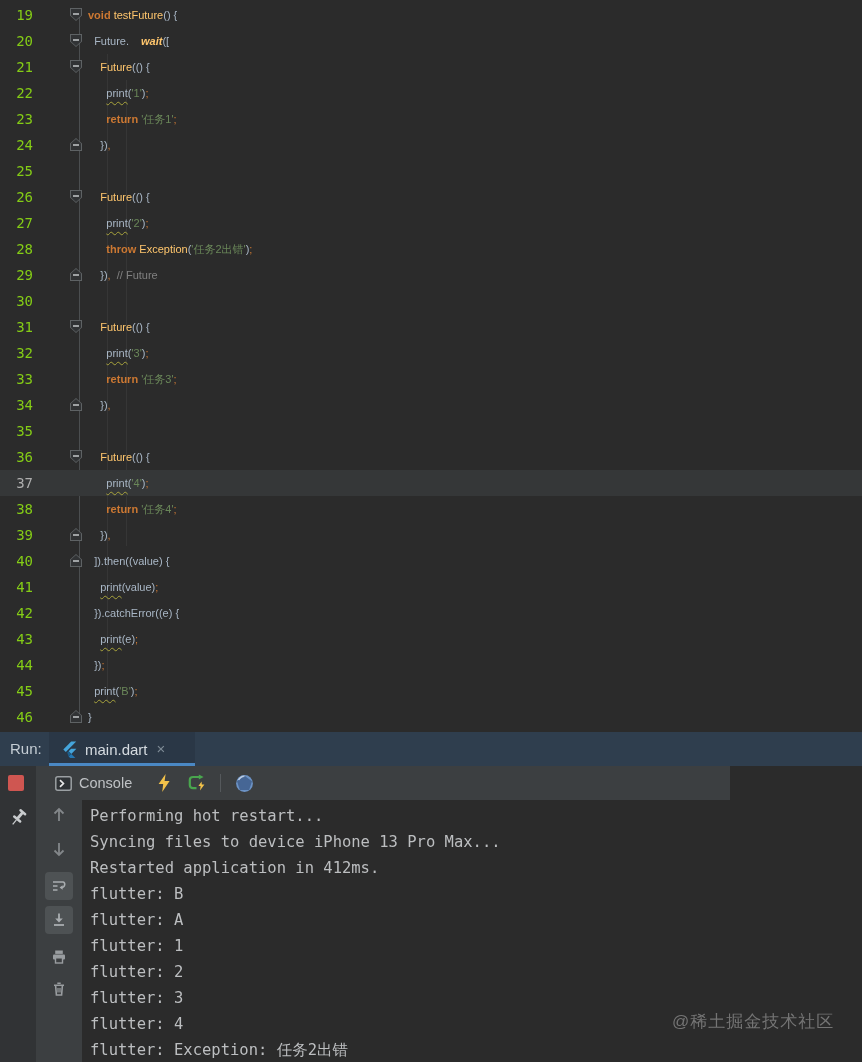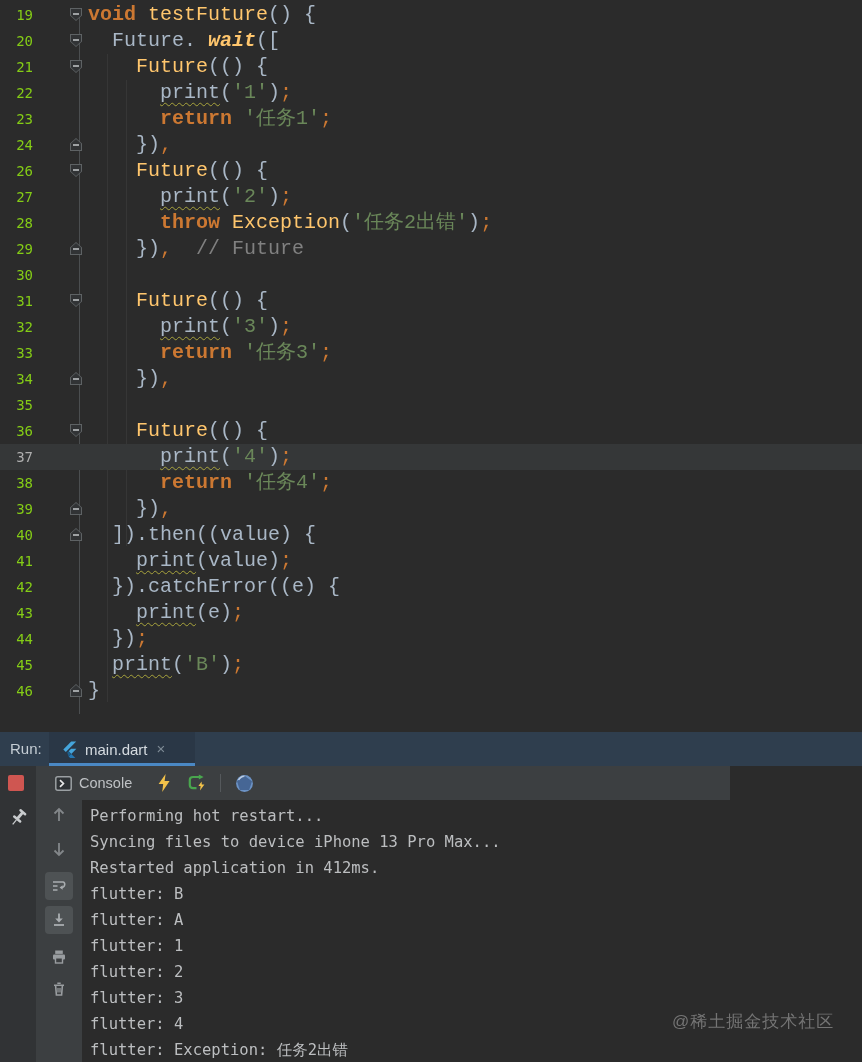--- a/index.html
+++ b/index.html
@@ -19,21 +19,21 @@
         font-family:"DejaVu Sans Mono", monospace; font-size:14px; }
   .ed-line.active .ln { color:#AEAEAE; }
   .fold { width:44px; position:relative; }
   .fm { position:absolute; left:26px; top:6px; width:12px; height:13px; background:#5E6264; }
   .fm-open { clip-path:polygon(0% 0%,100% 0%,100% 58%,50% 100%,0% 58%); }
   .fm-close { clip-path:polygon(50% 0%,100% 42%,100% 100%,0% 100%,0% 42%); }
   .fm-in { position:absolute; left:1px; top:1px; right:1px; bottom:1px; background:#313335; }
   .fm-in.fm-open { clip-path:polygon(0% 0%,100% 0%,100% 58%,50% 100%,0% 58%); }
   .fm-in.fm-close { clip-path:polygon(50% 0%,100% 42%,100% 100%,0% 100%,0% 42%); }
   .fm-dash { position:absolute; left:3px; width:6px; height:2px; background:#9FA2A4; top:5px; }
-  .code { font-family:Liberation Mono, monospace; font-size:20px; color:#A9B7C6; }
+  .code { font-family:Liberation Sans, sans-serif; font-size:11px; color:#A9B7C6; }
   .tk-p  { color:#A9B7C6; }
   .tk-k  { color:#CC7832; font-weight:bold; }
   .tk-f  { color:#FFC66D; }
   .tk-fi { color:#FFC66D; font-style:italic; font-weight:bold;padding-left:12px; }
   .tk-s  { color:#6A8759; }
   .tk-o  { color:#CC7832; }
   .tk-c  { color:#808080; }
   .tk-u  { color:#A9B7C6; text-decoration:underline; text-decoration-style:wavy;
            text-decoration-color:#A8A33C; text-decoration-thickness:1px; text-underline-offset:4px; }
 
@@ -89,20 +89,21 @@
   <div id="fold-guide"></div>
   <div id="ig1" class="indent-guide"></div>
   <div id="ig2" class="indent-guide"></div>
   <div id="editor-lines">
       <div class="ed-line"><div class="ln">19</div><div class="fold"><div class="fm fm-open"><div class="fm-in fm-open"></div><div class="fm-dash"></div></div></div><div class="code"><span class="tk-k">void</span><span class="tk-p"> </span><span class="tk-f">testFuture</span><span class="tk-p">() {</span></div></div>
       <div class="ed-line"><div class="ln">20</div><div class="fold"><div class="fm fm-open"><div class="fm-in fm-open"></div><div class="fm-dash"></div></div></div><div class="code"><span class="tk-p">  </span><span class="tk-p">Future.</span><span class="tk-fi">wait</span><span class="tk-p">([</span></div></div>
       <div class="ed-line"><div class="ln">21</div><div class="fold"><div class="fm fm-open"><div class="fm-in fm-open"></div><div class="fm-dash"></div></div></div><div class="code"><span class="tk-p">    </span><span class="tk-f">Future</span><span class="tk-p">(() {</span></div></div>
       <div class="ed-line"><div class="ln">22</div><div class="fold"></div><div class="code"><span class="tk-p">      </span><span class="tk-u">print</span><span class="tk-p">(</span><span class="tk-s">'1'</span><span class="tk-p">)</span><span class="tk-o">;</span></div></div>
       <div class="ed-line"><div class="ln">23</div><div class="fold"></div><div class="code"><span class="tk-p">      </span><span class="tk-k">return</span><span class="tk-p"> </span><span class="tk-s">'任务1'</span><span class="tk-o">;</span></div></div>
       <div class="ed-line"><div class="ln">24</div><div class="fold"><div class="fm fm-close"><div class="fm-in fm-close"></div><div class="fm-dash" style="top: 6px;"></div></div></div><div class="code"><span class="tk-p">    </span><span class="tk-p">})</span><span class="tk-o">,</span></div></div>
+      <div class="ed-line"><div class="ln">25</div><div class="fold"></div><div class="code"></div></div>
       <div class="ed-line"><div class="ln">26</div><div class="fold"><div class="fm fm-open"><div class="fm-in fm-open"></div><div class="fm-dash"></div></div></div><div class="code"><span class="tk-p">    </span><span class="tk-f">Future</span><span class="tk-p">(() {</span></div></div>
       <div class="ed-line"><div class="ln">27</div><div class="fold"></div><div class="code"><span class="tk-p">      </span><span class="tk-u">print</span><span class="tk-p">(</span><span class="tk-s">'2'</span><span class="tk-p">)</span><span class="tk-o">;</span></div></div>
       <div class="ed-line"><div class="ln">28</div><div class="fold"></div><div class="code"><span class="tk-p">      </span><span class="tk-k">throw</span><span class="tk-p"> </span><span class="tk-f">Exception</span><span class="tk-p">(</span><span class="tk-s">'任务2出错'</span><span class="tk-p">)</span><span class="tk-o">;</span></div></div>
       <div class="ed-line"><div class="ln">29</div><div class="fold"><div class="fm fm-close"><div class="fm-in fm-close"></div><div class="fm-dash" style="top: 6px;"></div></div></div><div class="code"><span class="tk-p">    </span><span class="tk-p">})</span><span class="tk-o">,</span><span class="tk-p">  </span><span class="tk-c">// Future</span></div></div>
       <div class="ed-line"><div class="ln">30</div><div class="fold"></div><div class="code"></div></div>
       <div class="ed-line"><div class="ln">31</div><div class="fold"><div class="fm fm-open"><div class="fm-in fm-open"></div><div class="fm-dash"></div></div></div><div class="code"><span class="tk-p">    </span><span class="tk-f">Future</span><span class="tk-p">(() {</span></div></div>
       <div class="ed-line"><div class="ln">32</div><div class="fold"></div><div class="code"><span class="tk-p">      </span><span class="tk-u">print</span><span class="tk-p">(</span><span class="tk-s">'3'</span><span class="tk-p">)</span><span class="tk-o">;</span></div></div>
       <div class="ed-line"><div class="ln">33</div><div class="fold"></div><div class="code"><span class="tk-p">      </span><span class="tk-k">return</span><span class="tk-p"> </span><span class="tk-s">'任务3'</span><span class="tk-o">;</span></div></div>
       <div class="ed-line"><div class="ln">34</div><div class="fold"><div class="fm fm-close"><div class="fm-in fm-close"></div><div class="fm-dash" style="top: 6px;"></div></div></div><div class="code"><span class="tk-p">    </span><span class="tk-p">})</span><span class="tk-o">,</span></div></div>
       <div class="ed-line"><div class="ln">35</div><div class="fold"></div><div class="code"></div></div>

